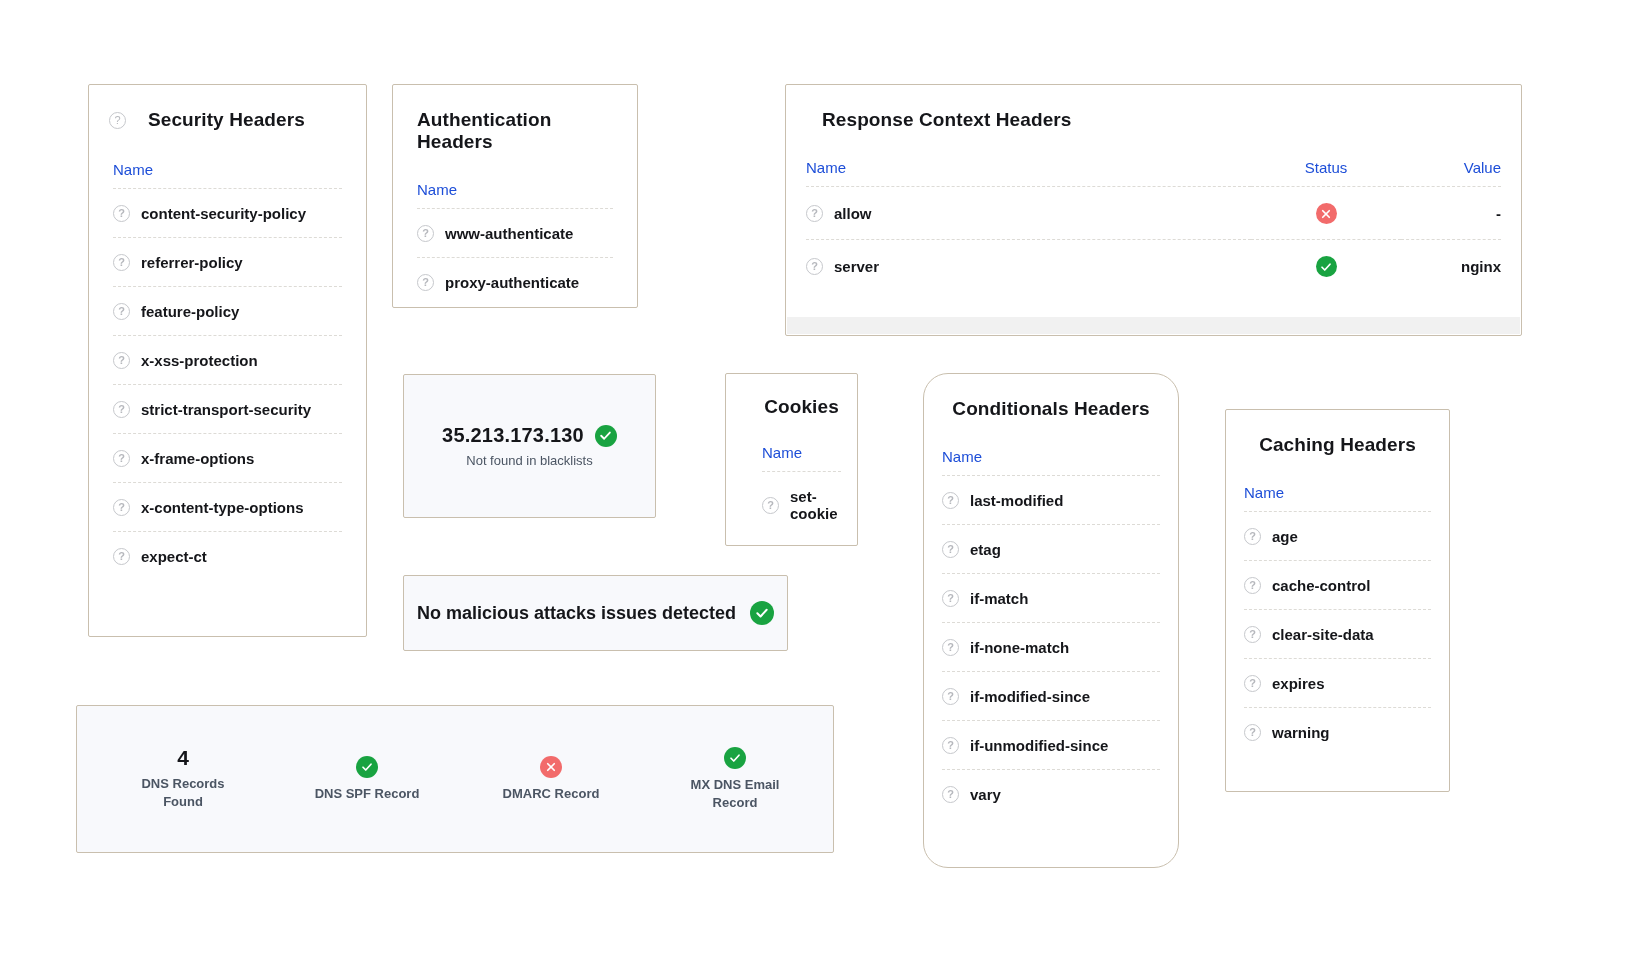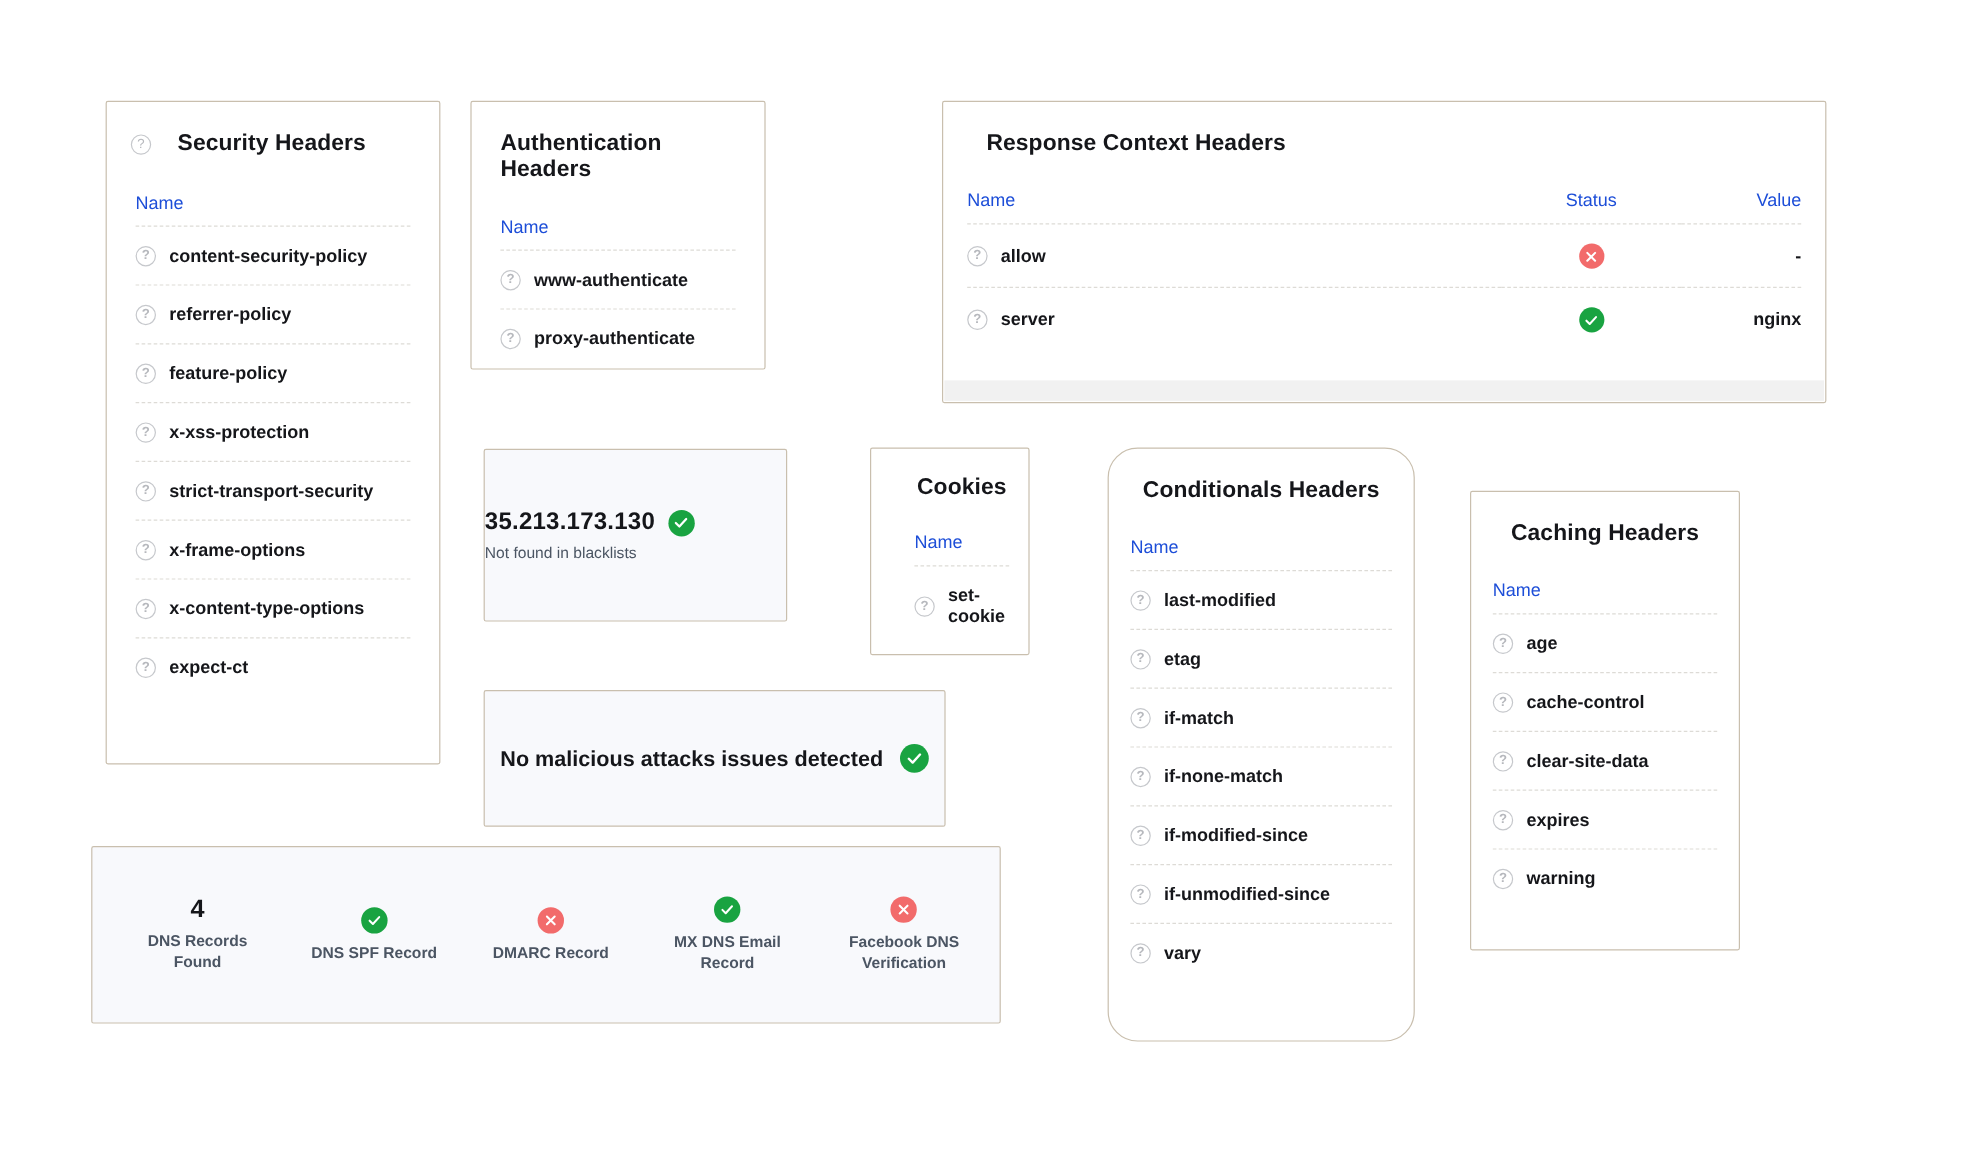--- a/index.html
+++ b/index.html
@@ -93,21 +93,21 @@
   .badge svg { display: block; }
 
   .badge.lg { width: 24px; height: 24px; }
   .badge.md { width: 22px; height: 22px; }
 
   
   #security-headers { left: 88px; top: 84px; width: 279px; height: 553px; }
   #auth-headers     { left: 392px; top: 84px; width: 246px; height: 224px; }
   #response-headers { left: 744px; top: 84px; width: 737px; height: 252px; margin-left: 41px; }
   #ip-blacklist     { left: 403px; top: 374px; width: 253px; height: 144px; }
-  #no-attacks       { left: 403px; top: 575px; width: 385px; height: 114px; }
+  #no-attacks       { left: 403px; top: 575px; width: 385px; height: 76px; }
   #cookies          { left: 725px; top: 373px; width: 133px; height: 173px; padding-left: 20px; }
   #conditionals     { left: 923px; top: 373px; width: 256px; height: 495px; border-radius: 25px; }
   #caching          { left: 1225px; top: 373px; width: 225px; height: 383px; margin-top: 36px; }
   #dns-panel        { left: 76px; top: 705px; width: 758px; height: 148px; }
 
   
   #response-headers .tbl th.status-col,
   #response-headers .tbl td.status-col { text-align: center; width: 150px; }
   #response-headers .tbl th.value-col,
   #response-headers .tbl td.value-col { text-align: right; width: 100px; }
@@ -118,20 +118,21 @@
     left: 1px; right: 1px; bottom: 1px;
     height: 17px;
     background: #f1f1f1;
   }
 
   
   .ip-inner {
     height: 100%;
     display: flex;
     flex-direction: column;
+    align-items: center;
     justify-content: center;
     gap: 6px;
   }
   .ip-line { display: flex; align-items: center; gap: 11px; }
   .ip-addr { font-size: 20px; font-weight: bold; color: #15161a; letter-spacing: 0.2px; }
   .ip-sub { font-size: 13px; color: #4b5563; font-weight: normal; }
 
   
   .attacks-inner {
     height: 100%;
@@ -534,25 +535,16 @@
           <div class="dns-label">DMARC Record</div>
         </div>
         <div class="dns-item">
           <span class="badge ok md">
             <svg width="12" height="12" viewBox="0 0 24 24" fill="none" stroke="#fff" stroke-width="3.4" stroke-linecap="round" stroke-linejoin="round">
               <polyline points="4,12.5 9.5,18 20,6.5"></polyline>
             </svg>
           </span>
           <div class="dns-label">MX DNS Email Record</div>
         </div>
-        <div class="dns-item">
-          <span class="badge bad md">
-            <svg width="12" height="12" viewBox="0 0 24 24" fill="none" stroke="#fff" stroke-width="3.4" stroke-linecap="round">
-              <line x1="5.5" y1="5.5" x2="18.5" y2="18.5"></line>
-              <line x1="18.5" y1="5.5" x2="5.5" y2="18.5"></line>
-            </svg>
-          </span>
-          <div class="dns-label">Facebook DNS Verification</div>
-        </div>
       </div>
   </div>
 
 </div>
 
 </body></html>

